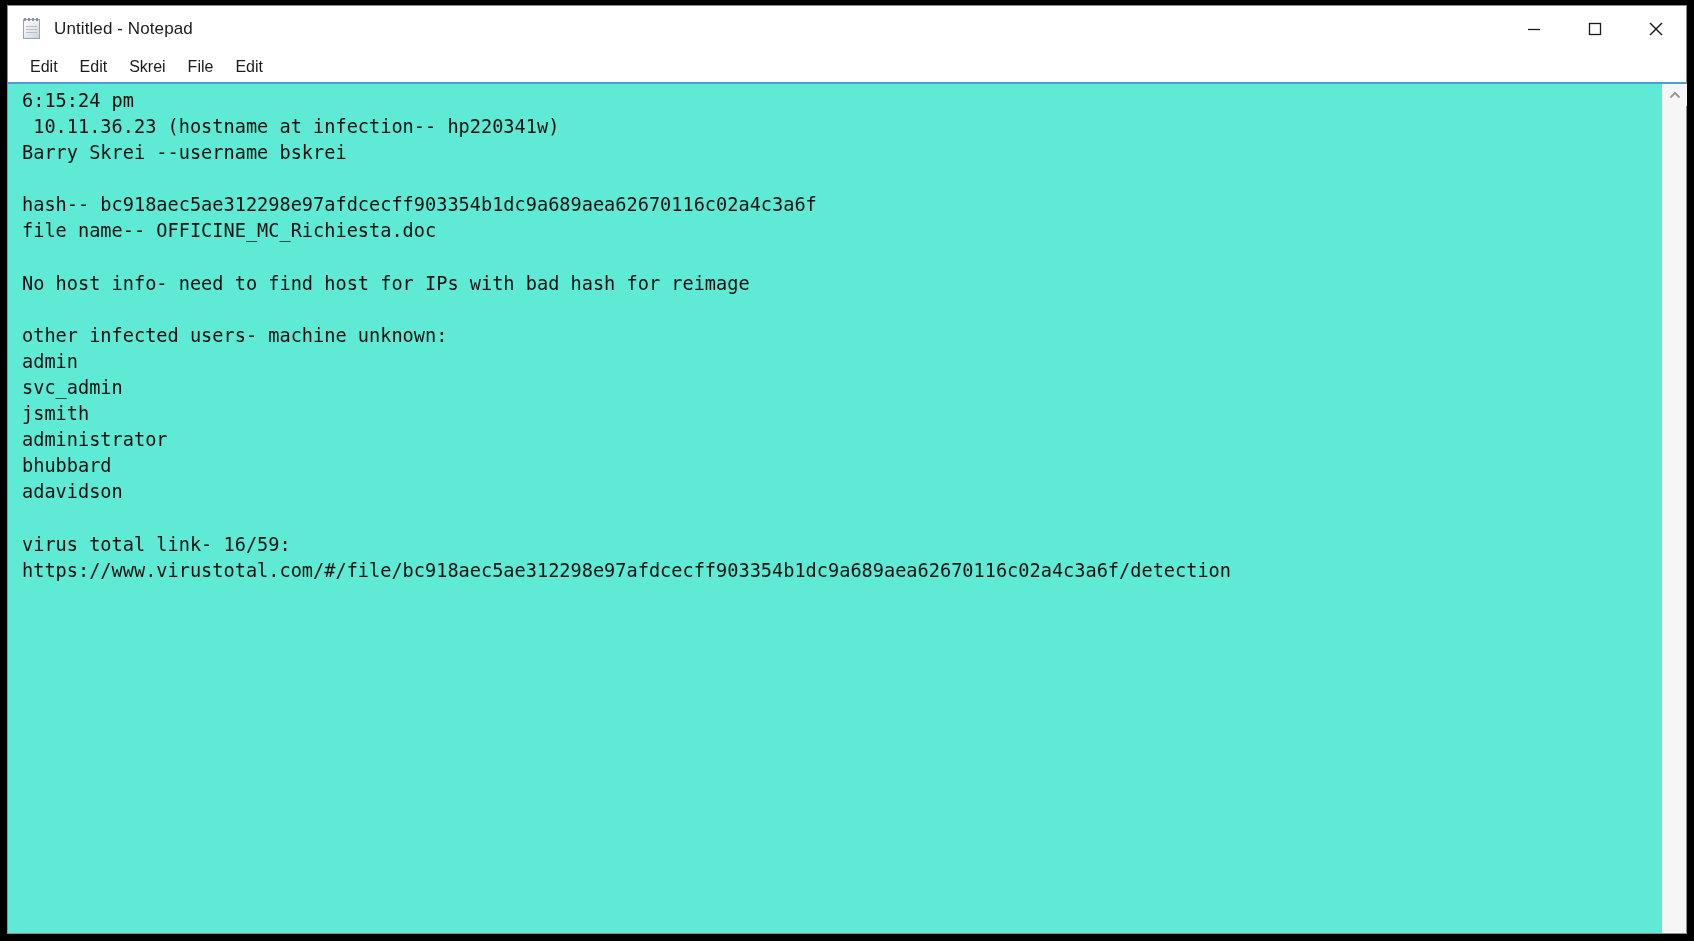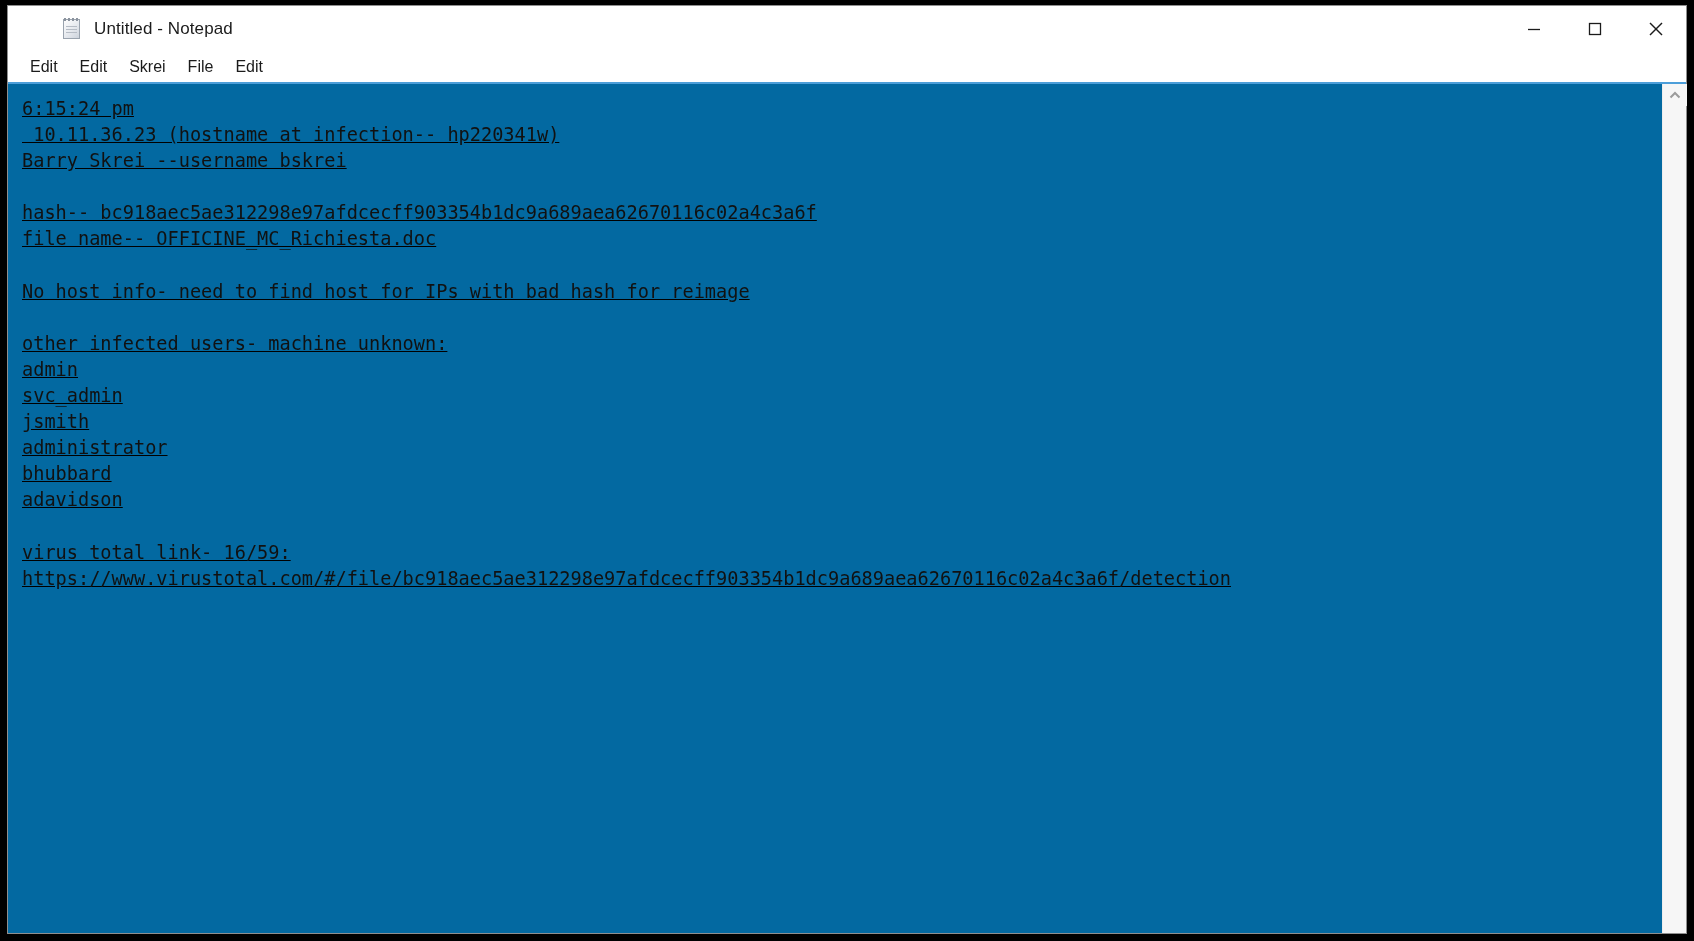--- a/index.html
+++ b/index.html
@@ -31,21 +31,20 @@
 
   
   .title-bar {
     height: 46px;
     min-height: 46px;
     background: #ffffff;
     display: flex;
     align-items: center;
     position: relative;
     box-sizing: border-box;
-    margin-left: 40px;
   }
   .title-left {
     display: flex;
     align-items: center;
     padding-left: 13px;
     gap: 11px;
   }
   .app-icon {
     width: 22px;
     height: 24px;
@@ -134,25 +133,24 @@
   .editor-wrap {
     flex: 1;
     display: flex;
     min-height: 0;
     background: #ffffff;
     position: relative;
   }
   .text-area {
     flex: 1;
     min-width: 0;
-    padding: 12px 0 0 14px;
+    padding: 4px 0 0 14px;
     box-sizing: border-box;
     overflow: hidden;
-    background: #0369a1;
-    text-decoration: underline;
+    background: #5eead4;
   }
   .doc-text {
     margin: 0;
     font-family: "DejaVu Sans Mono", "Liberation Mono", monospace;
     font-size: 18.6px;
     line-height: 26.1px;
     color: #111111;
     white-space: pre;
     letter-spacing: 0px;
   }

